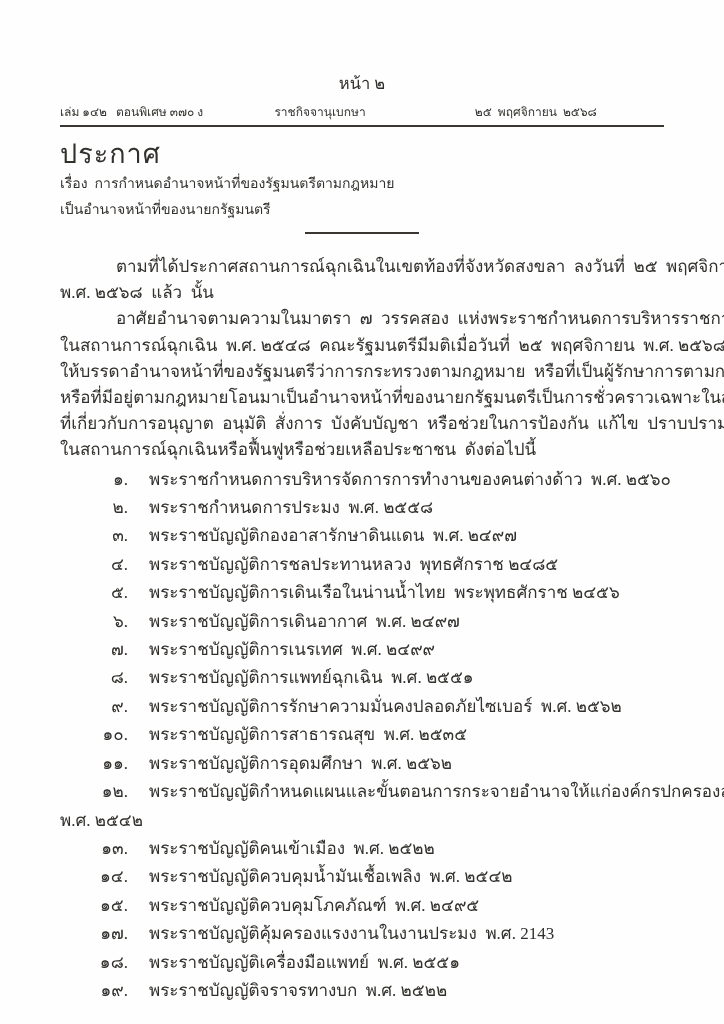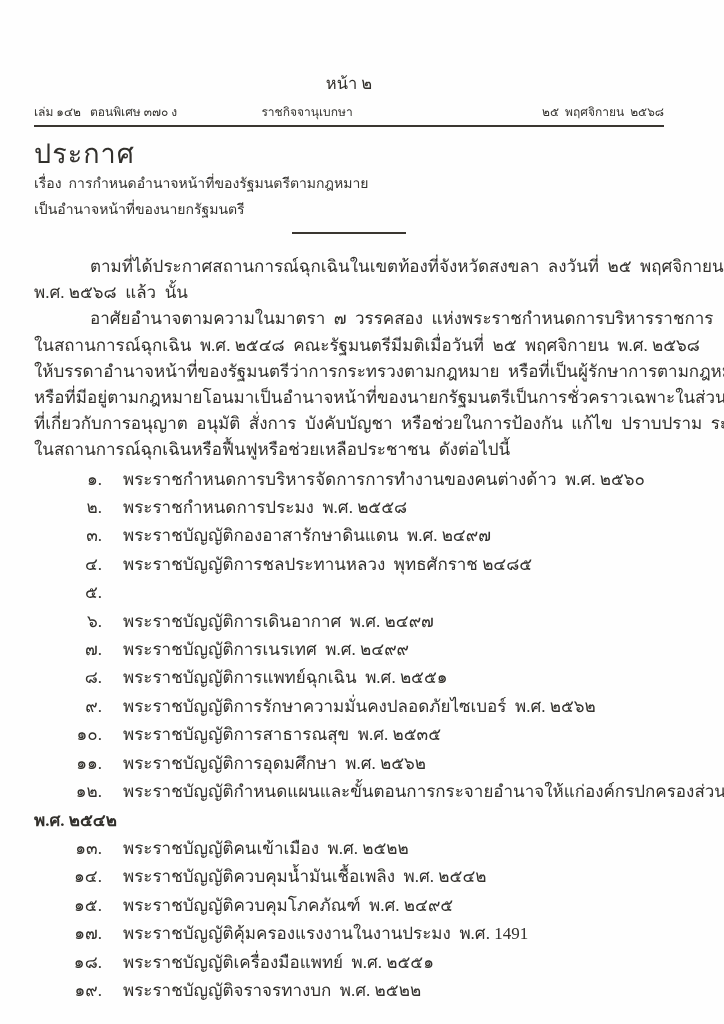--- a/index.html
+++ b/index.html
@@ -9,39 +9,39 @@
     color: #32302c;
     width: 724px;
     height: 1024px;
     overflow: hidden;
   }
   .page {
     position: relative;
     width: 724px;
     height: 1024px;
     background: #fefefe;
-    padding: 70px 60px 0 34px;
+    padding: 70px 60px 0 60px;
   }
   .pre { white-space: pre; }
 
   
   .page-label {
     text-align: center;
     font-size: 16.5px;
     margin-bottom: 6px;
   }
   .header-row {
     display: flex;
     align-items: baseline;
     font-size: 12px;
     margin-bottom: 4px;
   }
   .header-row .left  { flex: 1; text-align: left; }
   .header-row .mid   { flex: 0 0 auto; position: relative; left: -42px; }
-  .header-row .right { flex: 1; text-align: right; }
+  .header-row .right { flex: 1; text-align: center; }
   .header-rule {
     border: 0;
     border-top: 2px solid #3a3631;
     margin: 2px 0 10px 0;
   }
 
   
   .title-block { }
   .title-main {
     font-size: 27px;
@@ -84,21 +84,20 @@
     text-align: right;
     white-space: pre;
   }
   .law-text {
     padding-left: 21px;
     white-space: pre;
   }
   .law-wrap-line {
     line-height: 28.4px;
     white-space: pre;
-    font-weight: bold;
   }
 </style>
 </head>
 <body>
 
 <div class="page">
 
   <div class="page-header">
     <div class="page-label pre">หน้า ๒</div>
     <div class="header-row">
@@ -139,20 +138,21 @@
       <div class="law-row">
         <span class="law-no">๓.</span>
         <span class="law-text">พระราชบัญญัติกองอาสารักษาดินแดน  พ.ศ. ๒๔๙๗</span>
       </div>
       <div class="law-row">
         <span class="law-no">๔.</span>
         <span class="law-text">พระราชบัญญัติการชลประทานหลวง  พุทธศักราช ๒๔๘๕</span>
       </div>
       <div class="law-row">
         <span class="law-no">๕.</span>
+        <span class="law-text">พระราชบัญญัติการเดินเรือในน่านน้ำไทย  พระพุทธศักราช ๒๔๕๖</span>
       </div>
       <div class="law-row">
         <span class="law-no">๖.</span>
         <span class="law-text">พระราชบัญญัติการเดินอากาศ  พ.ศ. ๒๔๙๗</span>
       </div>
       <div class="law-row">
         <span class="law-no">๗.</span>
         <span class="law-text">พระราชบัญญัติการเนรเทศ  พ.ศ. ๒๔๙๙</span>
       </div>
       <div class="law-row">
@@ -183,21 +183,21 @@
       <div class="law-row">
         <span class="law-no">๑๔.</span>
         <span class="law-text">พระราชบัญญัติควบคุมน้ำมันเชื้อเพลิง  พ.ศ. ๒๕๔๒</span>
       </div>
       <div class="law-row">
         <span class="law-no">๑๕.</span>
         <span class="law-text">พระราชบัญญัติควบคุมโภคภัณฑ์  พ.ศ. ๒๔๙๕</span>
       </div>
       <div class="law-row">
         <span class="law-no">๑๗.</span>
-        <span class="law-text">พระราชบัญญัติคุ้มครองแรงงานในงานประมง  พ.ศ. 1491</span>
+        <span class="law-text">พระราชบัญญัติคุ้มครองแรงงานในงานประมง  พ.ศ. 2143</span>
       </div>
       <div class="law-row">
         <span class="law-no">๑๘.</span>
         <span class="law-text">พระราชบัญญัติเครื่องมือแพทย์  พ.ศ. ๒๕๕๑</span>
       </div>
       <div class="law-row">
         <span class="law-no">๑๙.</span>
         <span class="law-text">พระราชบัญญัติจราจรทางบก  พ.ศ. ๒๕๒๒</span>
       </div>
     </div>

